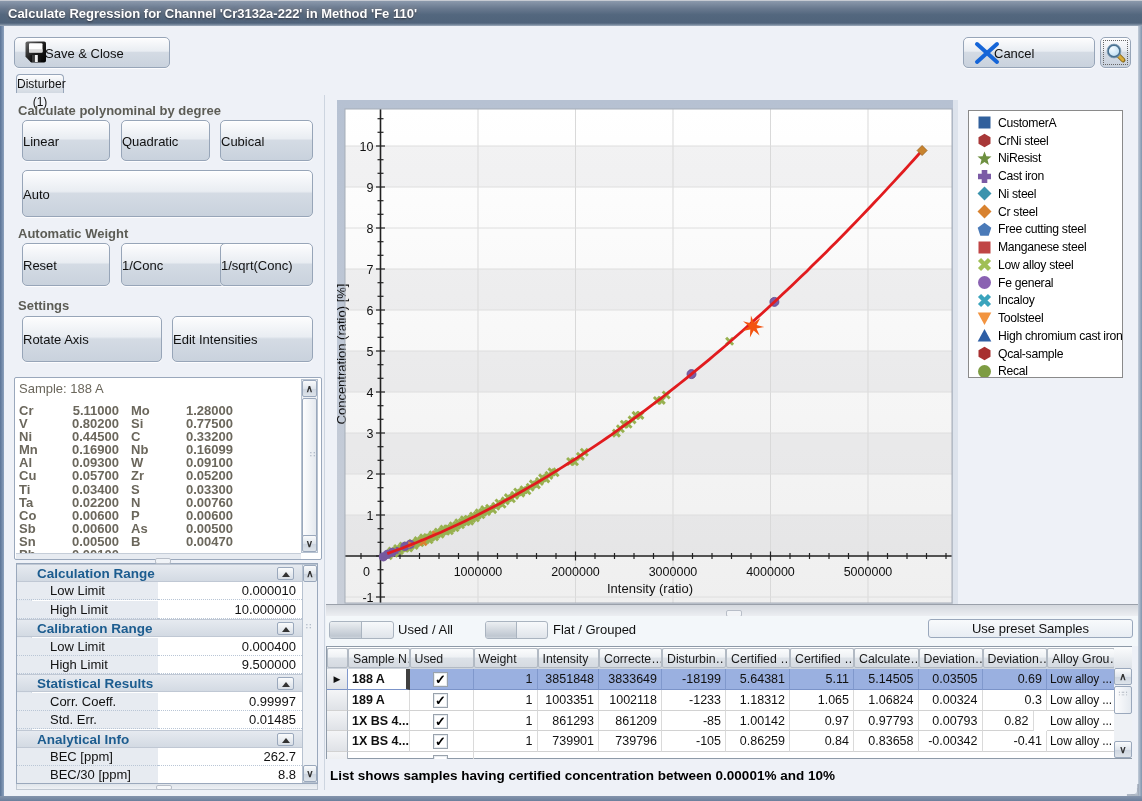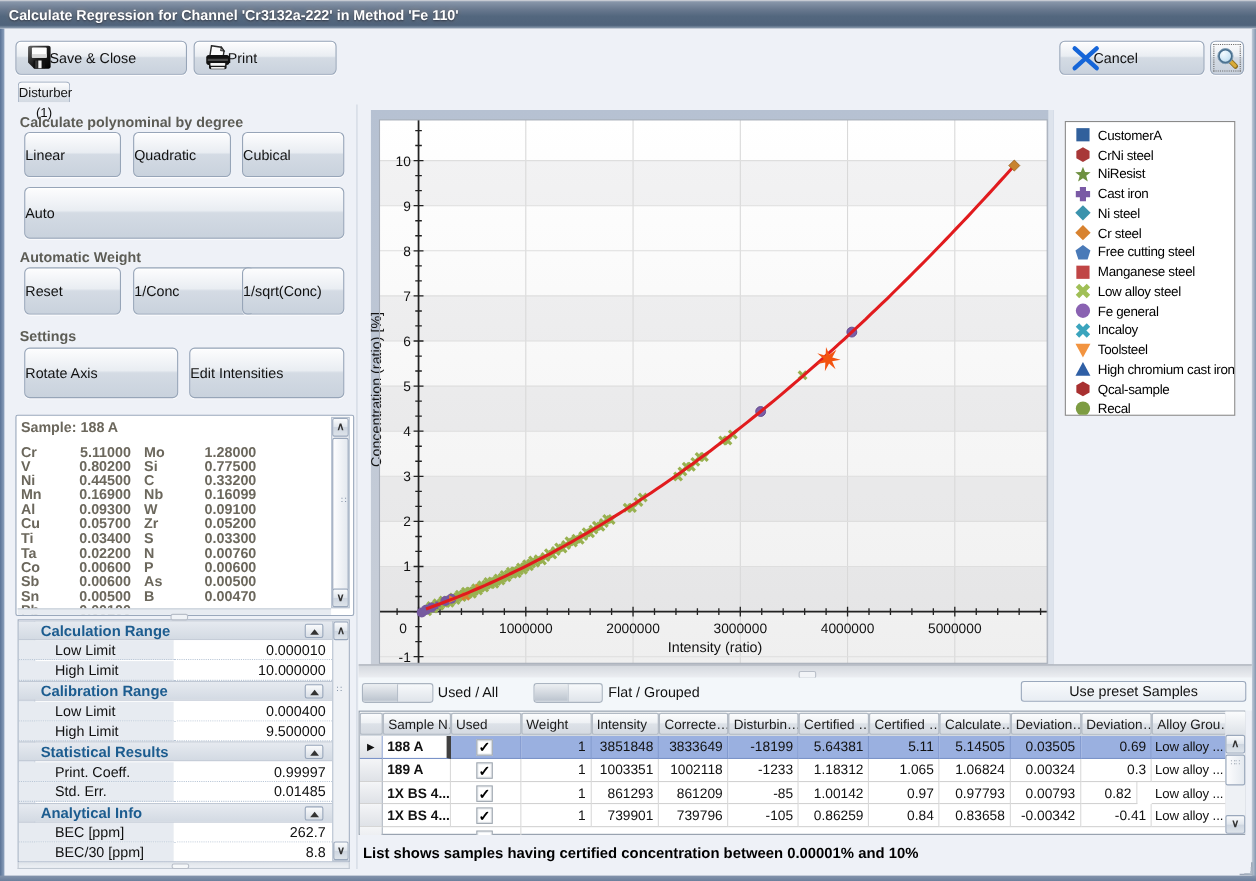--- a/index.html
+++ b/index.html
@@ -17,21 +17,21 @@
   box-shadow:0 1px 0 rgba(255,255,255,.8), inset 0 1px 0 #fff;
   font-size:13px;color:#111;text-align:left}
 .btn .lbl{position:absolute;left:0;right:0;top:50%;transform:translateY(-50%)}
 .hdrtxt{position:absolute;font-weight:bold;font-size:13px;color:#5c5c55}
 #tab{position:absolute;left:16px;top:74px;width:48px;height:19px;box-sizing:border-box;
   border:1px solid #98a6ba;border-bottom:none;border-radius:4px 4px 0 0;
   background:linear-gradient(#fdfdfe,#d2d9e2);font-size:12px;color:#111;
   text-align:center;line-height:18px}
 #samplepanel{position:absolute;left:14px;top:377px;width:308px;height:183px;box-sizing:border-box;
   background:#fff;border:1px solid #9aa8bc;border-radius:2px;overflow:hidden}
-#sampletitle{position:absolute;left:4px;top:3px;font-weight:bold;font-size:13px;color:#6b675c}
+#sampletitle{position:absolute;left:4px;top:3px;font-weight:normal;font-size:13px;color:#6b675c}
 #samplerows{position:absolute;left:4px;top:26px;width:230px;font-weight:bold;font-size:13px;color:#6b675c}
 .srow{position:relative;height:13.1px;line-height:13px}
 .se{position:absolute;left:0}
 .sv{position:absolute;left:0;width:100px;text-align:right}
 .se2{position:absolute;left:112px}
 .sv2{position:absolute;left:112px;width:102px;text-align:right}
 .vscroll{position:absolute;box-sizing:border-box;background:#eef1f5;border:1px solid #b7c2d0}
 .sbtn{position:absolute;left:0;width:100%;height:17px;box-sizing:border-box;border:1px solid #9aa8bc;border-radius:2px;
   background:linear-gradient(#fafbfc,#dfe5ec 50%,#cdd5e0 51%,#dee4ea);color:#333;font-size:10px;text-align:center;line-height:15px;font-weight:bold}
 .sthumb{position:absolute;left:0;width:100%;box-sizing:border-box;border:1px solid #9aa8bc;border-radius:2px;
@@ -108,34 +108,20 @@
           </defs>
           <path d="M3.5 0.5h16.5c1.2 0 2 .8 2 2v17c0 1.2-.8 2-2 2H7.2L1.5 15.8V2.5c0-1.2.8-2 2-2z" fill="url(#fg)"></path>
           <rect x="5" y="2.2" width="13.5" height="9.3" rx="1" fill="#fdfdfd"></rect>
           <rect x="5" y="8.2" width="13.5" height="3.3" fill="#d8d8d8"></rect>
           <rect x="6.5" y="14" width="10.5" height="7" fill="#111"></rect>
           <rect x="8" y="14" width="2.2" height="7" fill="#3a3a3a"></rect>
           <rect x="10.8" y="14" width="3" height="7" fill="#f0f0f0"></rect>
         </svg></span>
     <span class="lbl" style="left:30px">Save &amp; Close</span>
     </div>
-  <div class="btn" style="left:176px;top:37px;width:130px;height:31px">
-    <span style="position:absolute;left:9px;top:3px"><svg width="24" height="24" viewBox="0 0 24 24">
-          <g transform="rotate(9 12 6)">
-            <path d="M5.5 1.5h9l3 3v6h-12z" fill="#fcfcfc" stroke="#2a2a2a" stroke-width="1.3"></path>
-            <path d="M14.5 1.5v3h3z" fill="#d5d5d5" stroke="#2a2a2a" stroke-width="1"></path>
-          </g>
-          <path d="M1.5 11.2c0-1.3 1-2.2 2.2-2.2h16.6c1.2 0 2.2.9 2.2 2.2v4.6c0 1.3-1 2.2-2.2 2.2H3.7c-1.2 0-2.2-.9-2.2-2.2z" fill="#111"></path>
-          <path d="M2.8 12.5h18.4v2H2.8z" fill="#4a4a4a"></path>
-          <path d="M4 16h16v4.4c0 .9-.7 1.6-1.6 1.6H5.6c-.9 0-1.6-.7-1.6-1.6z" fill="#181818"></path>
-          <rect x="5.3" y="16.2" width="13.4" height="2.6" rx="0.6" fill="#f6f6f6"></rect>
-          <rect x="5.8" y="19.8" width="12.4" height="1.6" rx="0.5" fill="#eeeeee"></rect>
-        </svg></span>
-    <span class="lbl" style="left:30px">Print</span>
-    </div>
   <div class="btn" style="left:963px;top:37px;width:132px;height:31px">
     <span style="position:absolute;left:10px;top:3px"><svg width="26" height="24" viewBox="0 0 26 24">
           <path d="M3 3L23 21M23 3L3 21" stroke="#1565d8" stroke-width="4" stroke-linecap="round" fill="none"></path>
         </svg></span>
     <span class="lbl" style="left:30px">Cancel</span>
     </div>
   <div class="btn" style="left:1100px;top:37px;width:31px;height:31px">
     <span style="position:absolute;left:4px;top:4px"><svg width="22" height="22" viewBox="0 0 22 22">
           <defs>
             <radialGradient id="lens" cx="0.35" cy="0.3" r="0.9">
@@ -300,21 +286,21 @@
         <span class="pgl">High Limit</span>
         <span class="pgv">9.500000</span>
       </div>
 <div class="pgh" style="top:110px">
         <span>Statistical Results</span>
         <div class="pgbtn">
           <div class="tri-up"></div>
         </div>
       </div>
 <div class="pgr" style="top:129px">
-        <span class="pgl">Print. Coeff.</span>
+        <span class="pgl">Corr. Coeff.</span>
         <span class="pgv">0.99997</span>
       </div>
 <div class="pgr" style="top:147px">
         <span class="pgl">Std. Err.</span>
         <span class="pgv">0.01485</span>
       </div>
 <div class="pgh" style="top:166px">
         <span>Analytical Info</span>
         <div class="pgbtn">
           <div class="tri-up"></div>

